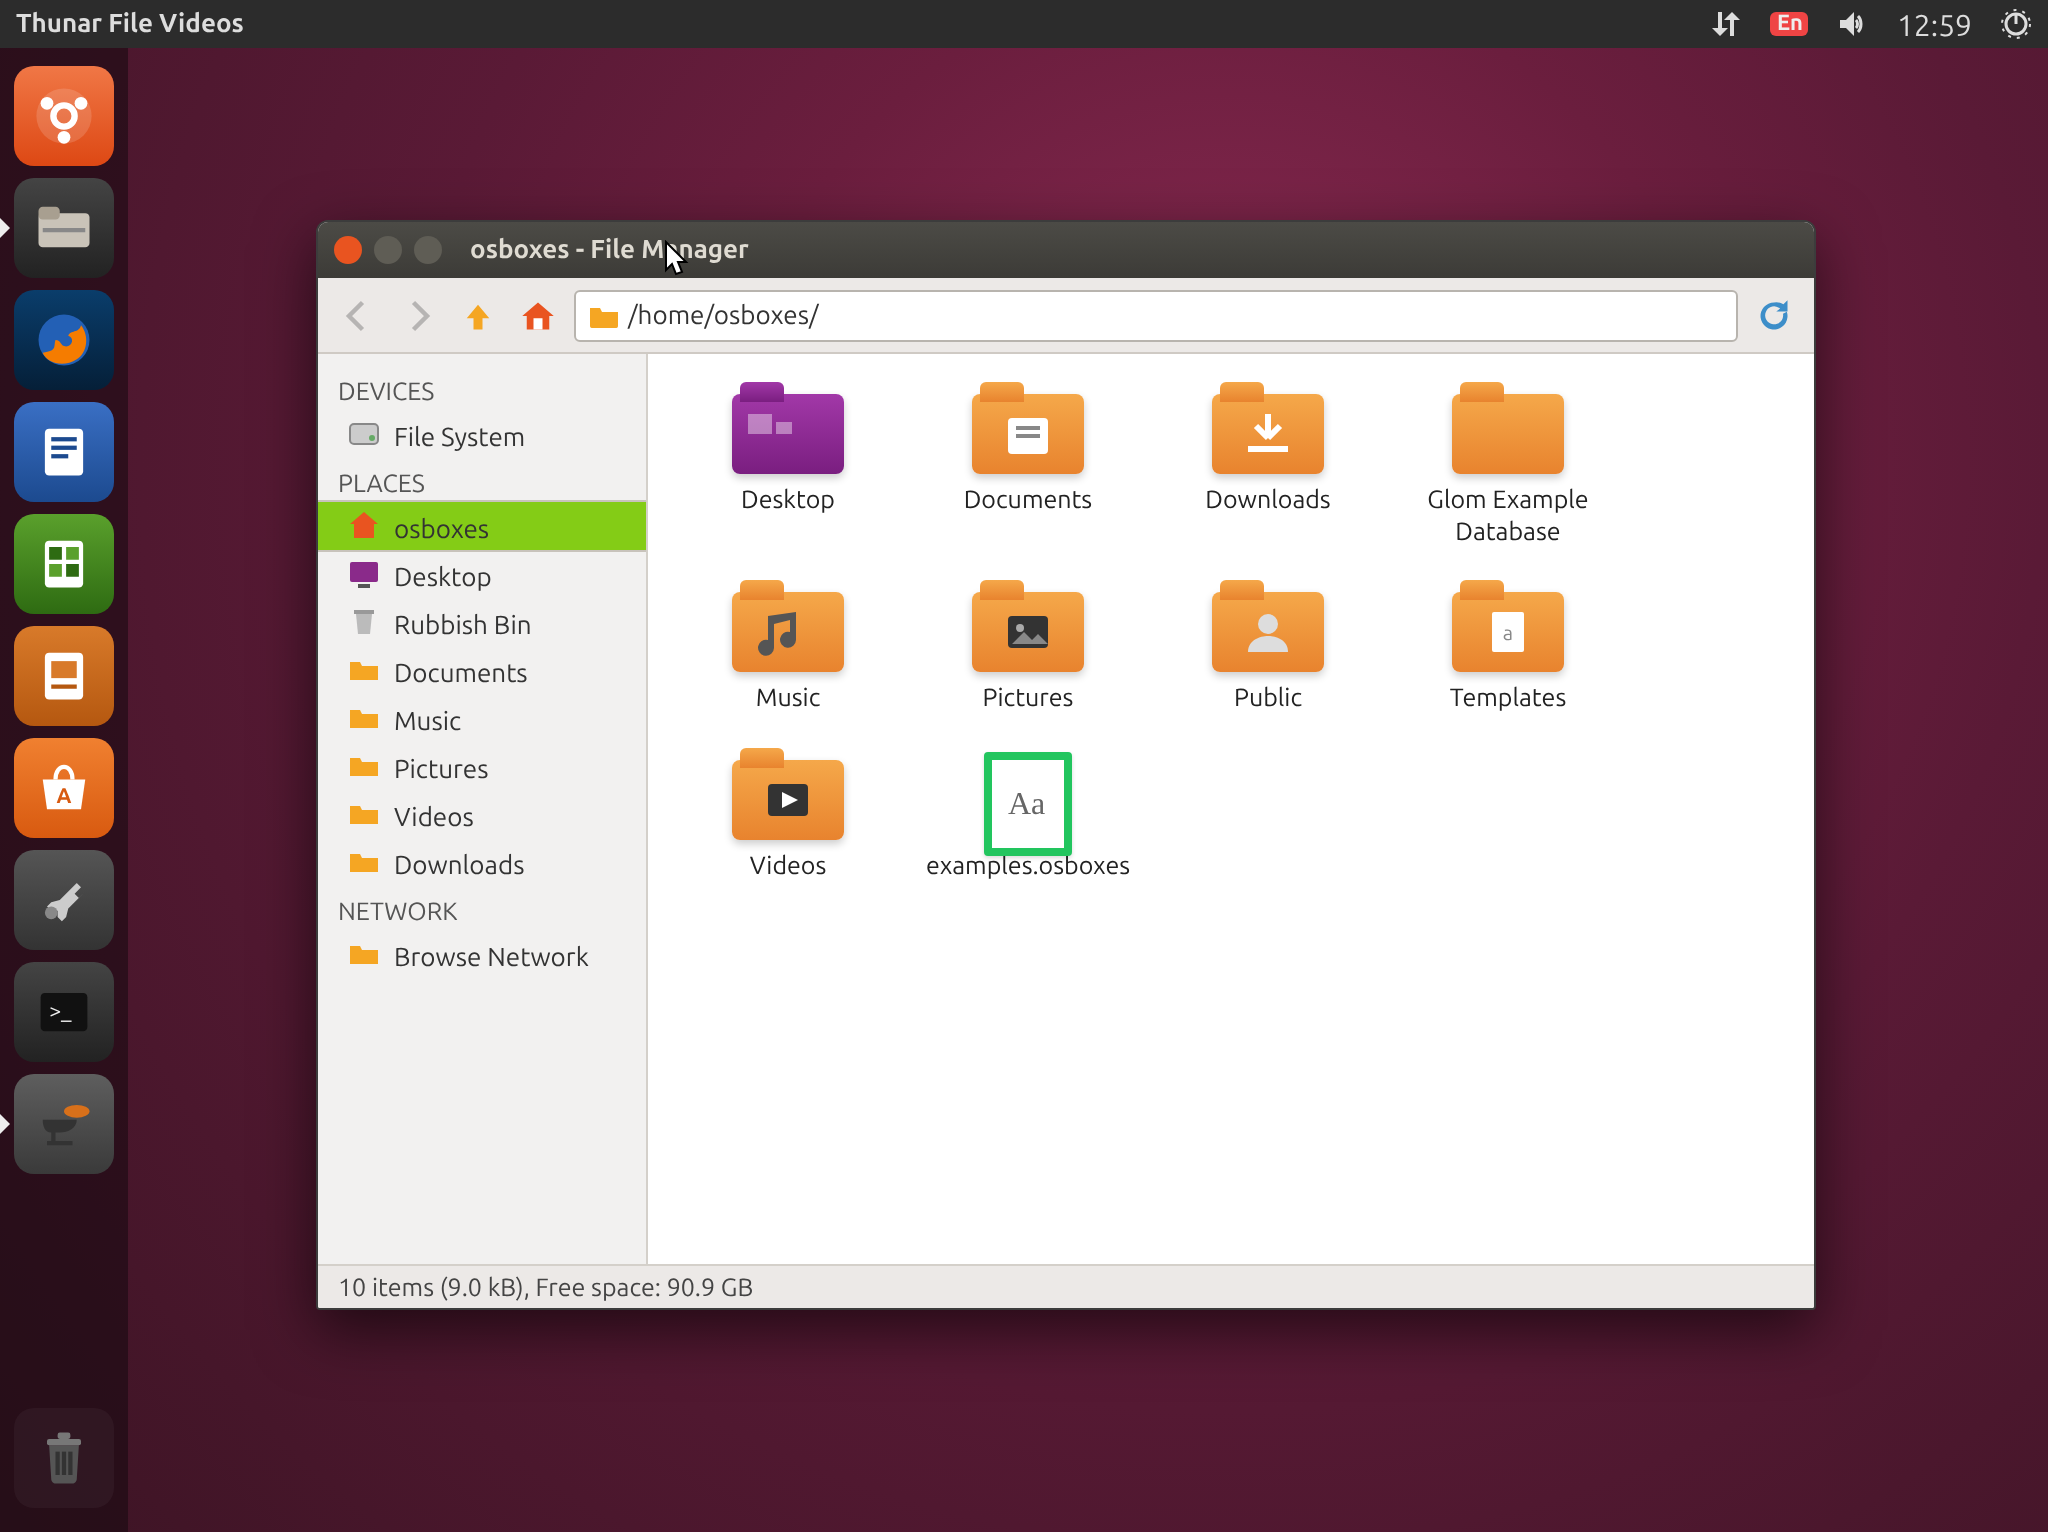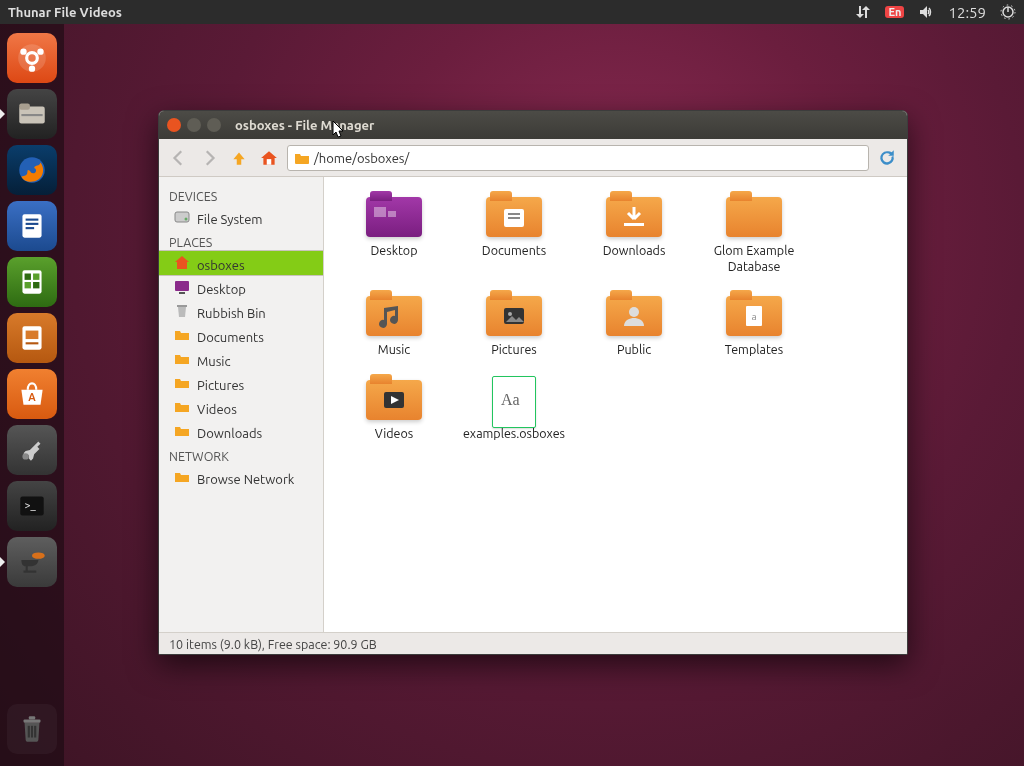--- a/index.html
+++ b/index.html
@@ -100,21 +100,21 @@
   .folder-shape::before{
     content:'';position:absolute;top:-6px;left:4px;width:22px;height:10px;border-radius:3px 3px 0 0;
     background:linear-gradient(#f5a84a,#e8832e);
   }
   .folder-shape .badge{
     position:absolute; inset:0; display:flex; align-items:center; justify-content:center; color:#fff;
   }
   .folder-shape.desktop{background:linear-gradient(#a238a8,#7a1e80);} 
   .folder-shape.desktop::before{background:linear-gradient(#a238a8,#7a1e80);}
   .text-file{
-    width:44px;height:52px;margin:0 auto;background:#fff;border:1px solid #22c55e;border-radius:2px;
+    width:44px;height:52px;margin:0 auto;background:#fff;border:4px solid #22c55e;border-radius:2px;
     box-shadow:0 1px 2px rgba(0,0,0,.15); position:relative;
   }
   .text-file .aa{position:absolute;top:14px;left:8px;font-size:16px;color:#666;font-family:serif;}
   .statusbar{
     height:22px;border-top:1px solid #d4d0ca;background:#ece9e7;
     display:flex;align-items:center;padding:0 10px;font-size:12.5px;color:#444;
   }
   .file-label{line-height:1.25;}
   .cursor-pointer{
     position:absolute; left:332px; top:120px; width:14px;height:20px; z-index:50;

